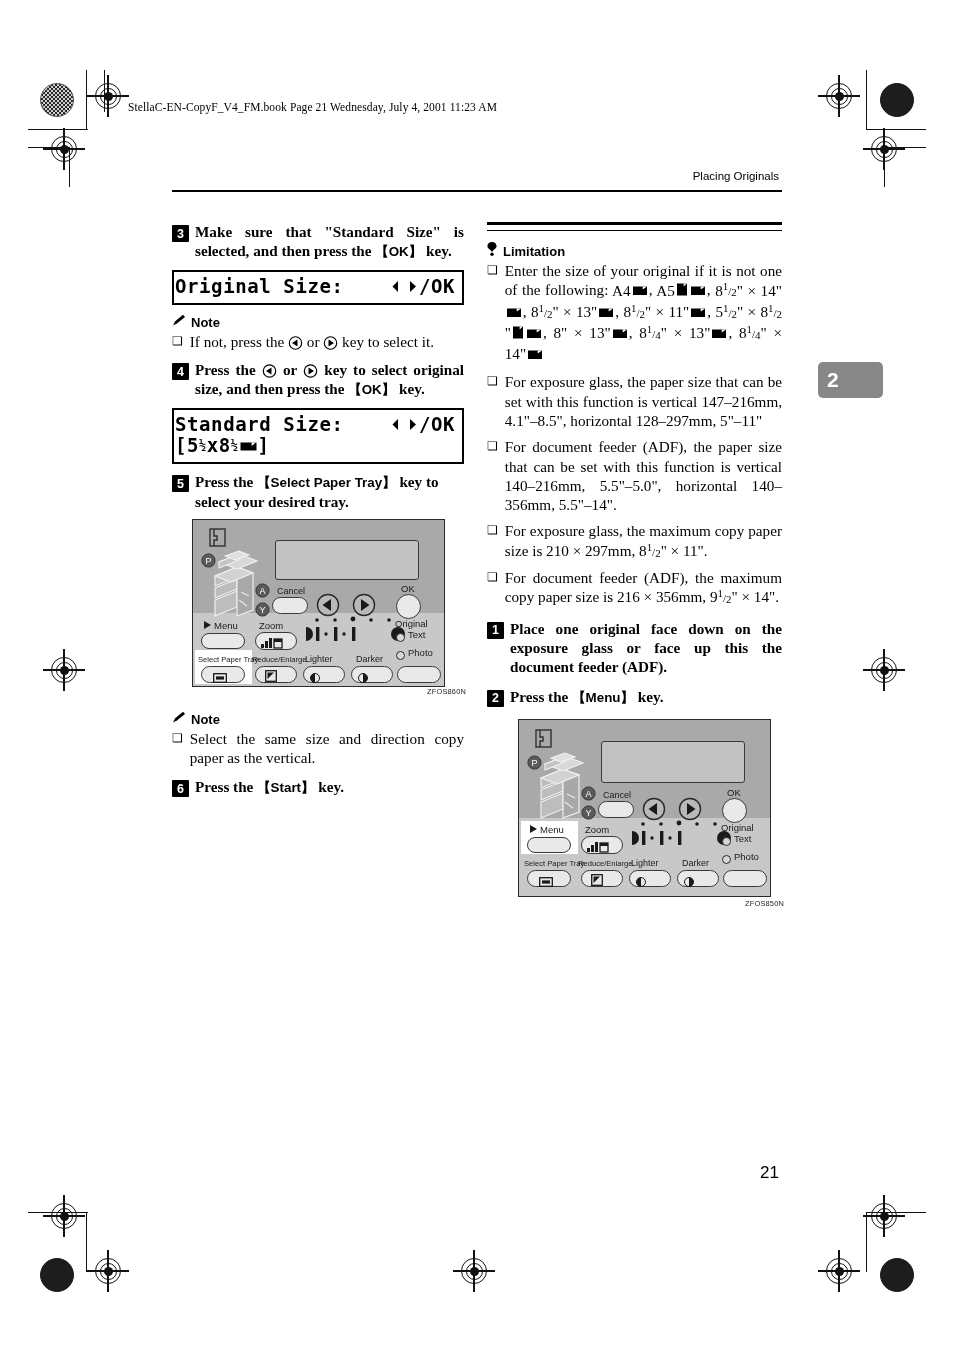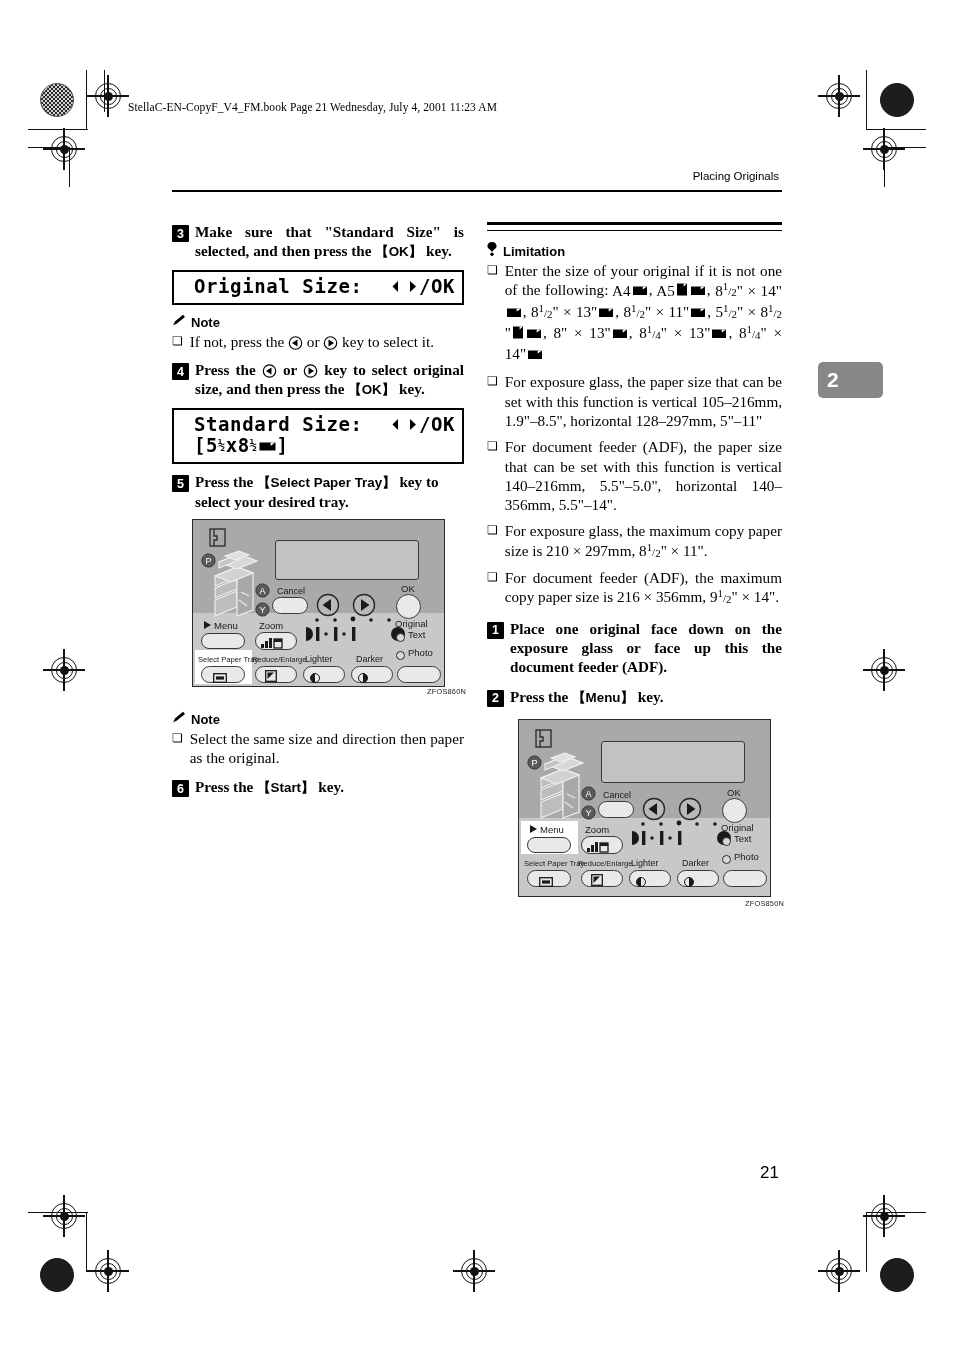--- a/index.html
+++ b/index.html
@@ -68,21 +68,21 @@
   .btxt.nj{text-align:left;}
   .limit .bullet{margin-bottom:7px;}
 
   
   .secrule-top{height:2.6px;background:#000;margin-bottom:5px;}
   .secrule-bot{height:1.6px;background:#000;margin-top:3px;}
   .sechd{font-family:"Liberation Sans",sans-serif;font-weight:bold;
      font-size:20.5px;letter-spacing:-.2px;}
 
   
-  .lcd{border:2.2px solid #000;padding:4px 7px 6px 20px;margin:9px 0 4px 0;
+  .lcd{border:2.2px solid #000;padding:4px 7px 6px 1px;margin:9px 0 4px 0;
       font-family:"DejaVu Sans Mono",monospace;font-weight:bold;}
   .lcdrow{display:flex;align-items:center;font-size:19px;letter-spacing:.6px;
       line-height:1.12;white-space:pre;}
   .lcdrow .sp{flex:1 1 auto;}
   .arrows{display:inline-flex;align-items:center;margin-right:1px;}
 
   
   .frac{display:inline-block;font-size:.72em;vertical-align:.05em;}
   .frac .n{vertical-align:.42em;}
   .frac .d{vertical-align:-.12em;}
@@ -427,21 +427,21 @@
       <div class="notehd">
         <span class="pencil">
           <svg width="14" height="13" viewBox="0 0 14 13">
               <path d="M1 11.5 L3.2 7.2 L11 0.8 L13 2.9 L5.2 9.3 Z" fill="#000"></path>
             </svg>
         </span>
         <span>Note</span>
       </div>
       <div class="bullet">
         <span class="bmark">❏</span>
-        <span class="btxt">Select the same size and direction then paper as the original.</span>
+        <span class="btxt">Select the same size and direction copy paper as the vertical.</span>
       </div>
     </div>
 
     <div class="step" style="margin-top:10px">
       <div class="stepnum">6</div>
       <div class="steptxt nj"><span>Press the </span><span class="kbd">【<span>Start</span>】</span><span> key.</span></div>
     </div>
   </div>
 
   <div class="colR">
@@ -493,21 +493,21 @@
                     <path d="M1 2.5 h10 l4 0 v8.5 h-14 z" fill="#000"></path>
                     <path d="M10.7 2.5 l4.3 0 -4.3 3 z" fill="#fff"></path>
                   </svg></span></span>, <span>8<span class="frac"><span class="n">1</span>/<span class="d">4</span></span>" × 14"<span class="pglyph"><svg width="16" height="13" viewBox="0 0 16 13">
                     <path d="M1 2.5 h10 l4 0 v8.5 h-14 z" fill="#000"></path>
                     <path d="M10.7 2.5 l4.3 0 -4.3 3 z" fill="#fff"></path>
                   </svg></span></span></span></span>
       </div>
 
       <div class="bullet">
         <span class="bmark">❏</span>
-        <span class="btxt">For exposure glass, the paper size that can be set with this function is vertical 105–216mm, 1.9"–8.5", horizontal 128–297mm, 5"–11"</span>
+        <span class="btxt">For exposure glass, the paper size that can be set with this function is vertical 147–216mm, 4.1"–8.5", horizontal 128–297mm, 5"–11"</span>
       </div>
 
       <div class="bullet">
         <span class="bmark">❏</span>
         <span class="btxt">For document feeder (ADF), the paper size that can be set with this function is vertical 140–216mm, 5.5"–5.0", horizontal 140–356mm, 5.5"–14".</span>
       </div>
 
       <div class="bullet">
         <span class="bmark">❏</span>
         <span class="btxt"><span>For exposure glass, the maximum copy paper size is 210 × 297mm, 8</span><span class="frac"><span class="n">1</span>/<span class="d">2</span></span><span>" × 11".</span></span>

